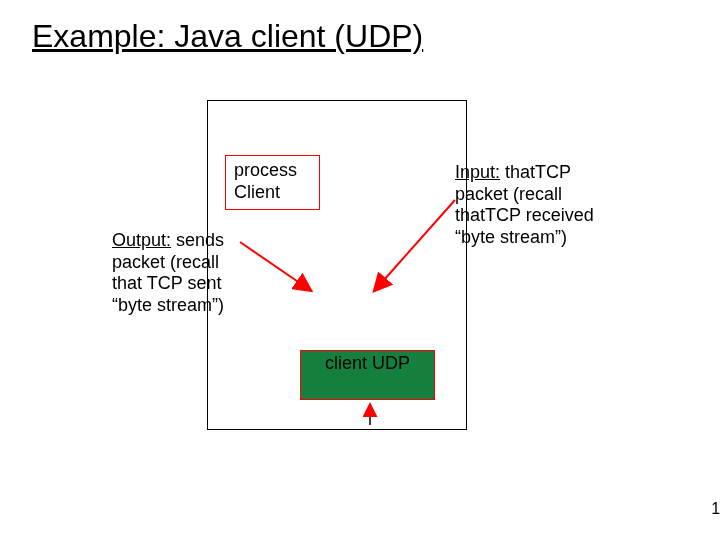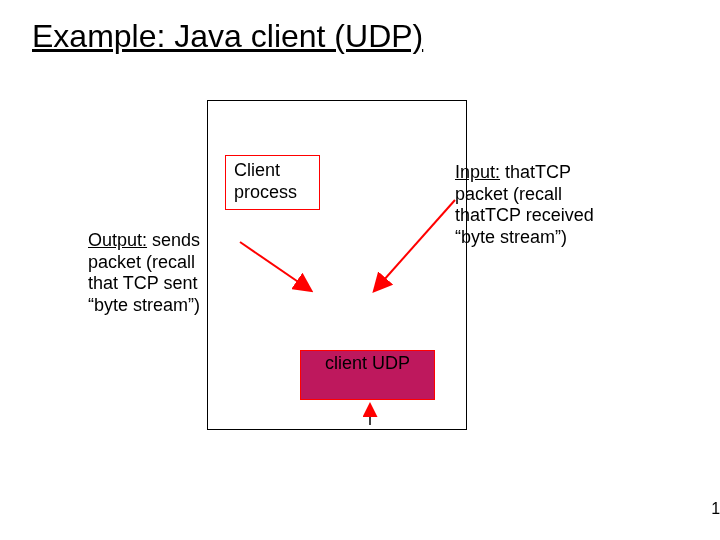--- a/index.html
+++ b/index.html
@@ -43,21 +43,21 @@
     width: 95px;
     height: 55px;
     border: 1.5px solid #ff0000;
     font-size: 18px;
     line-height: 1.2;
     padding: 4px 8px;
     box-sizing: border-box;
   }
   .output-box {
     position: absolute;
-    left: 88px;
+    left: 112px;
     top: 230px;
     width: 160px;
     font-size: 18px;
     line-height: 1.2;
   }
   .output-box .lbl {
     text-decoration: underline;
   }
   .input-box {
     position: absolute;
@@ -71,21 +71,21 @@
     text-decoration: underline;
     margin-top: 14px;
   }
   .socket-box {
     position: absolute;
     left: 300px;
     top: 350px;
     width: 135px;
     height: 50px;
     border: 1.5px solid #ff0000;
-    background: #be185d;
+    background: #15803d;
     font-size: 18px;
     line-height: 1.2;
     text-align: center;
     padding: 2px 4px;
     box-sizing: border-box;
   }
   .footer-layer {
     position: absolute;
     right: 70px;
     bottom: 22px;
@@ -108,22 +108,22 @@
 </head>
 <body>
 
 <div class="slide">
 
   <div class="title">Example: Java client (UDP)</div>
 
   <div class="frame"></div>
 
   <div class="client-box">
+    <div>process</div>
     <div>Client</div>
-    <div>process</div>
   </div>
 
   <div class="output-box">
     <div>
       <span class="lbl">Output:</span><span> sends</span>
     </div>
     <div>packet (recall</div>
     <div>that TCP sent</div>
     <div>“byte stream”)</div>
   </div>

